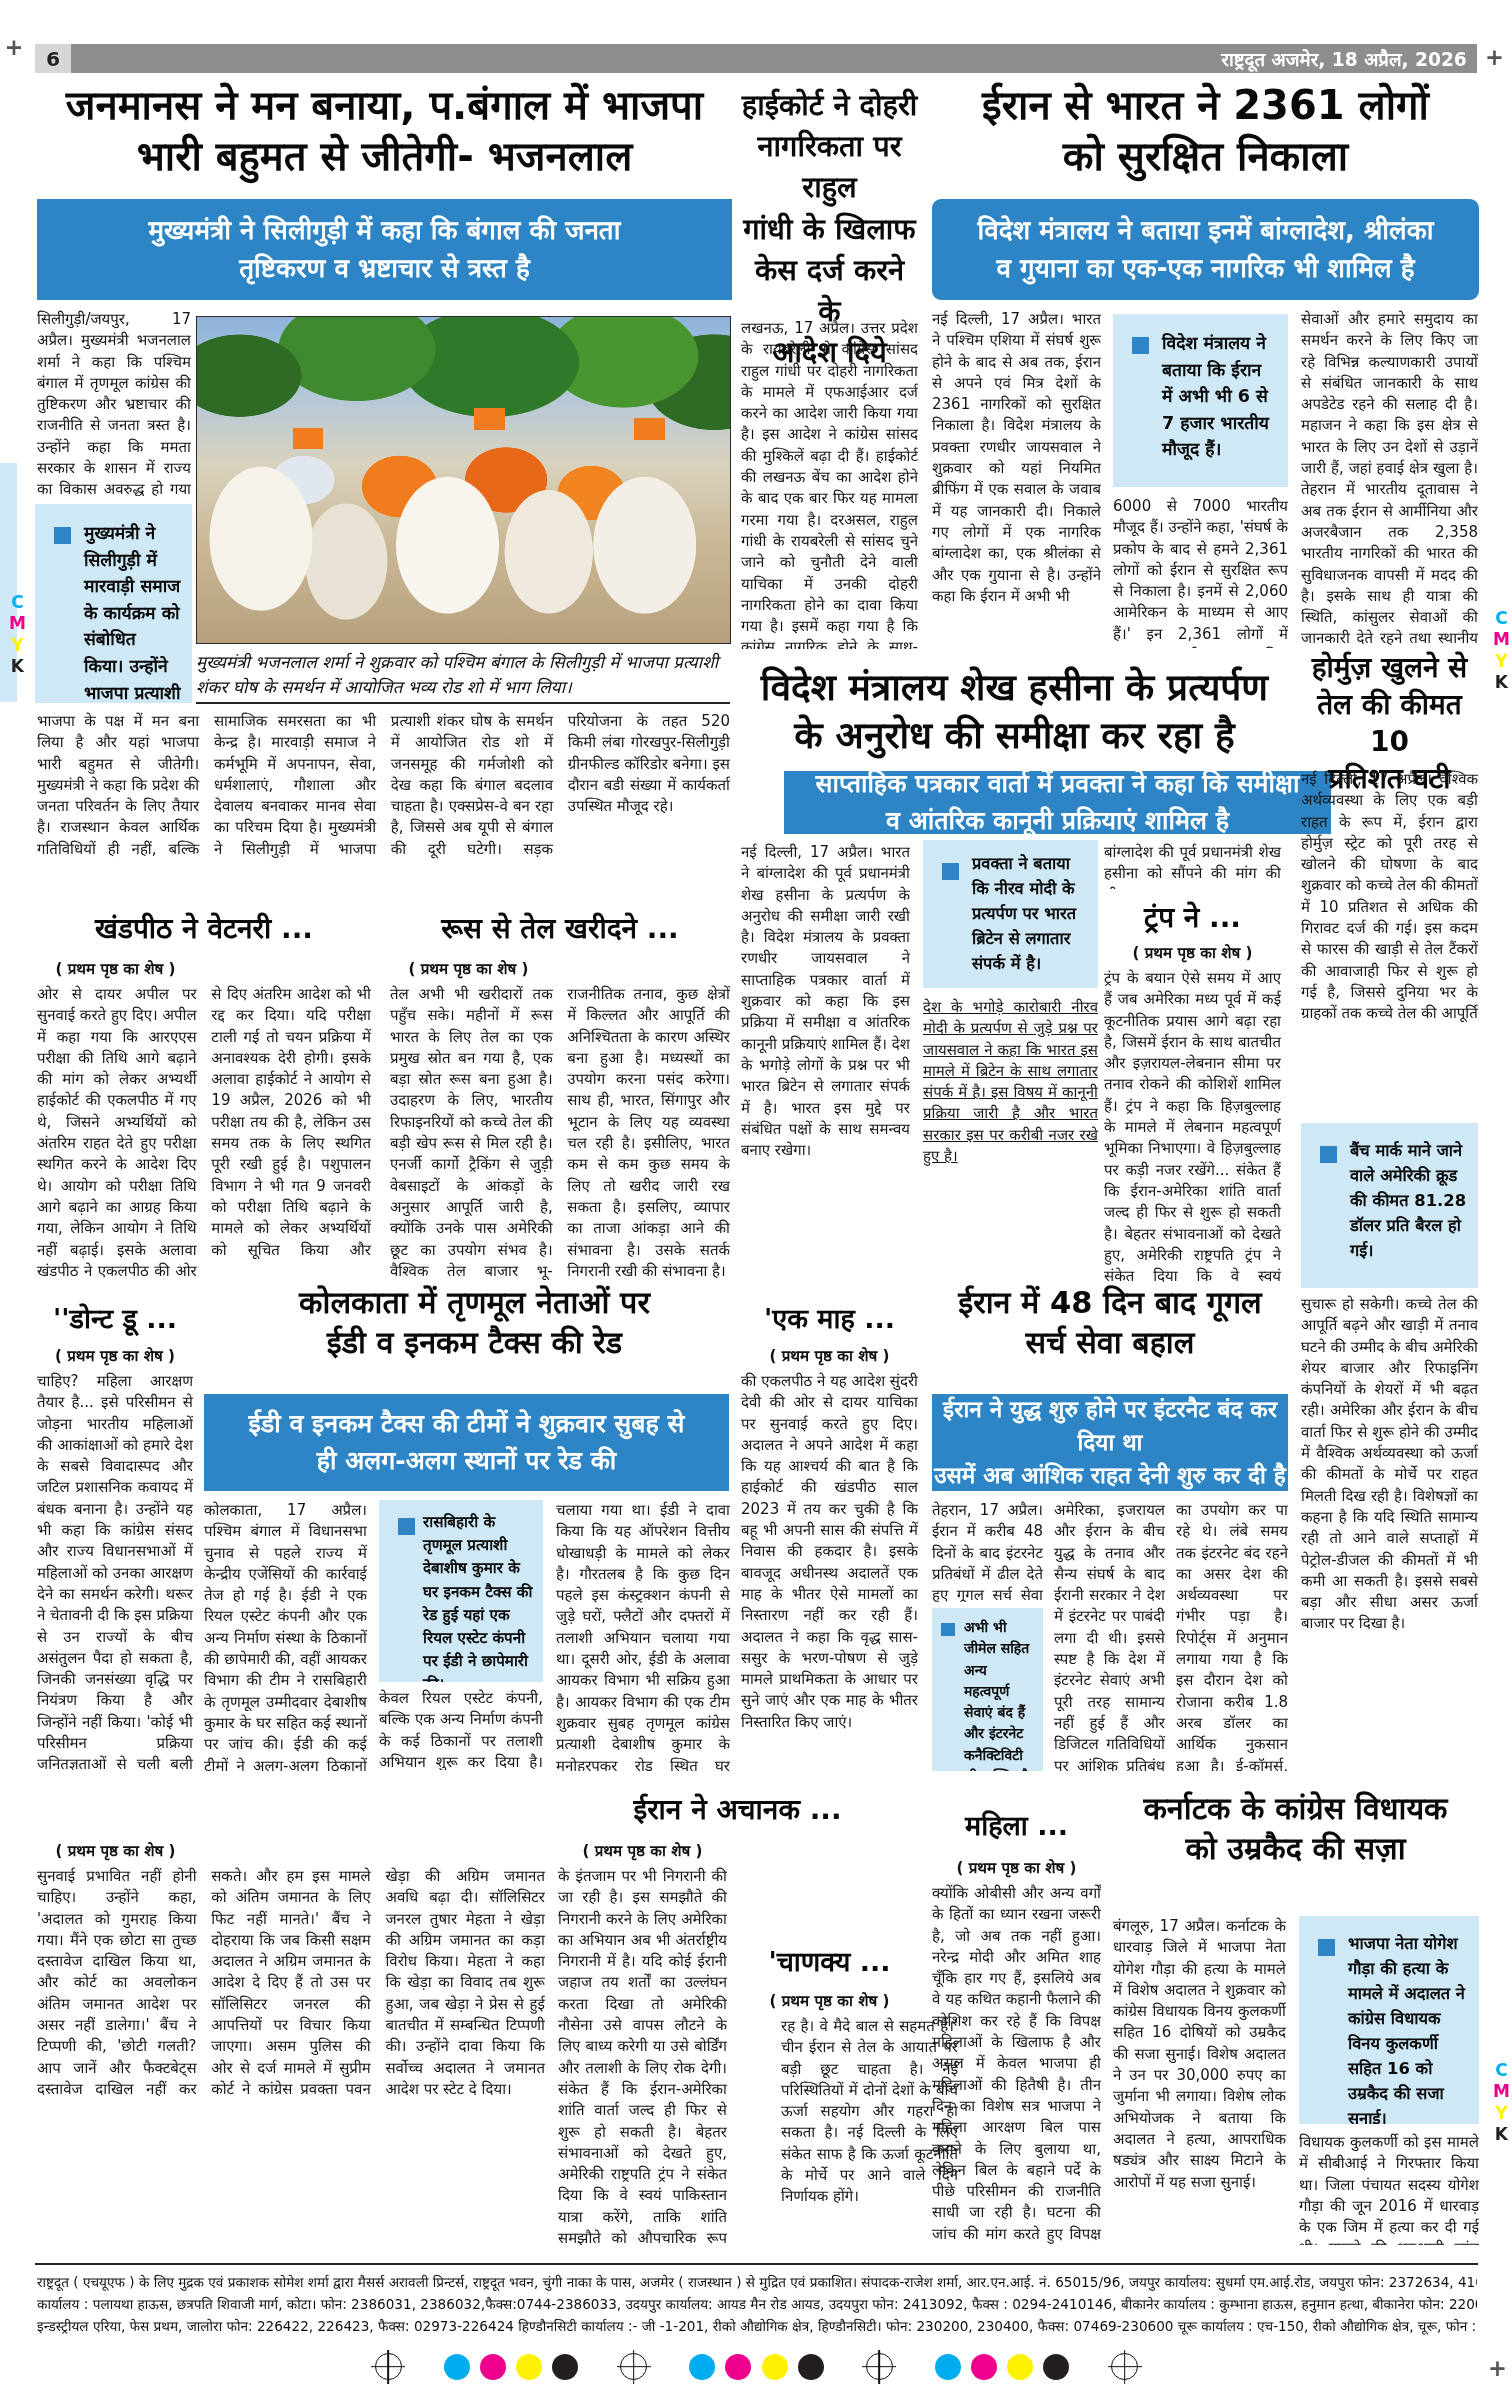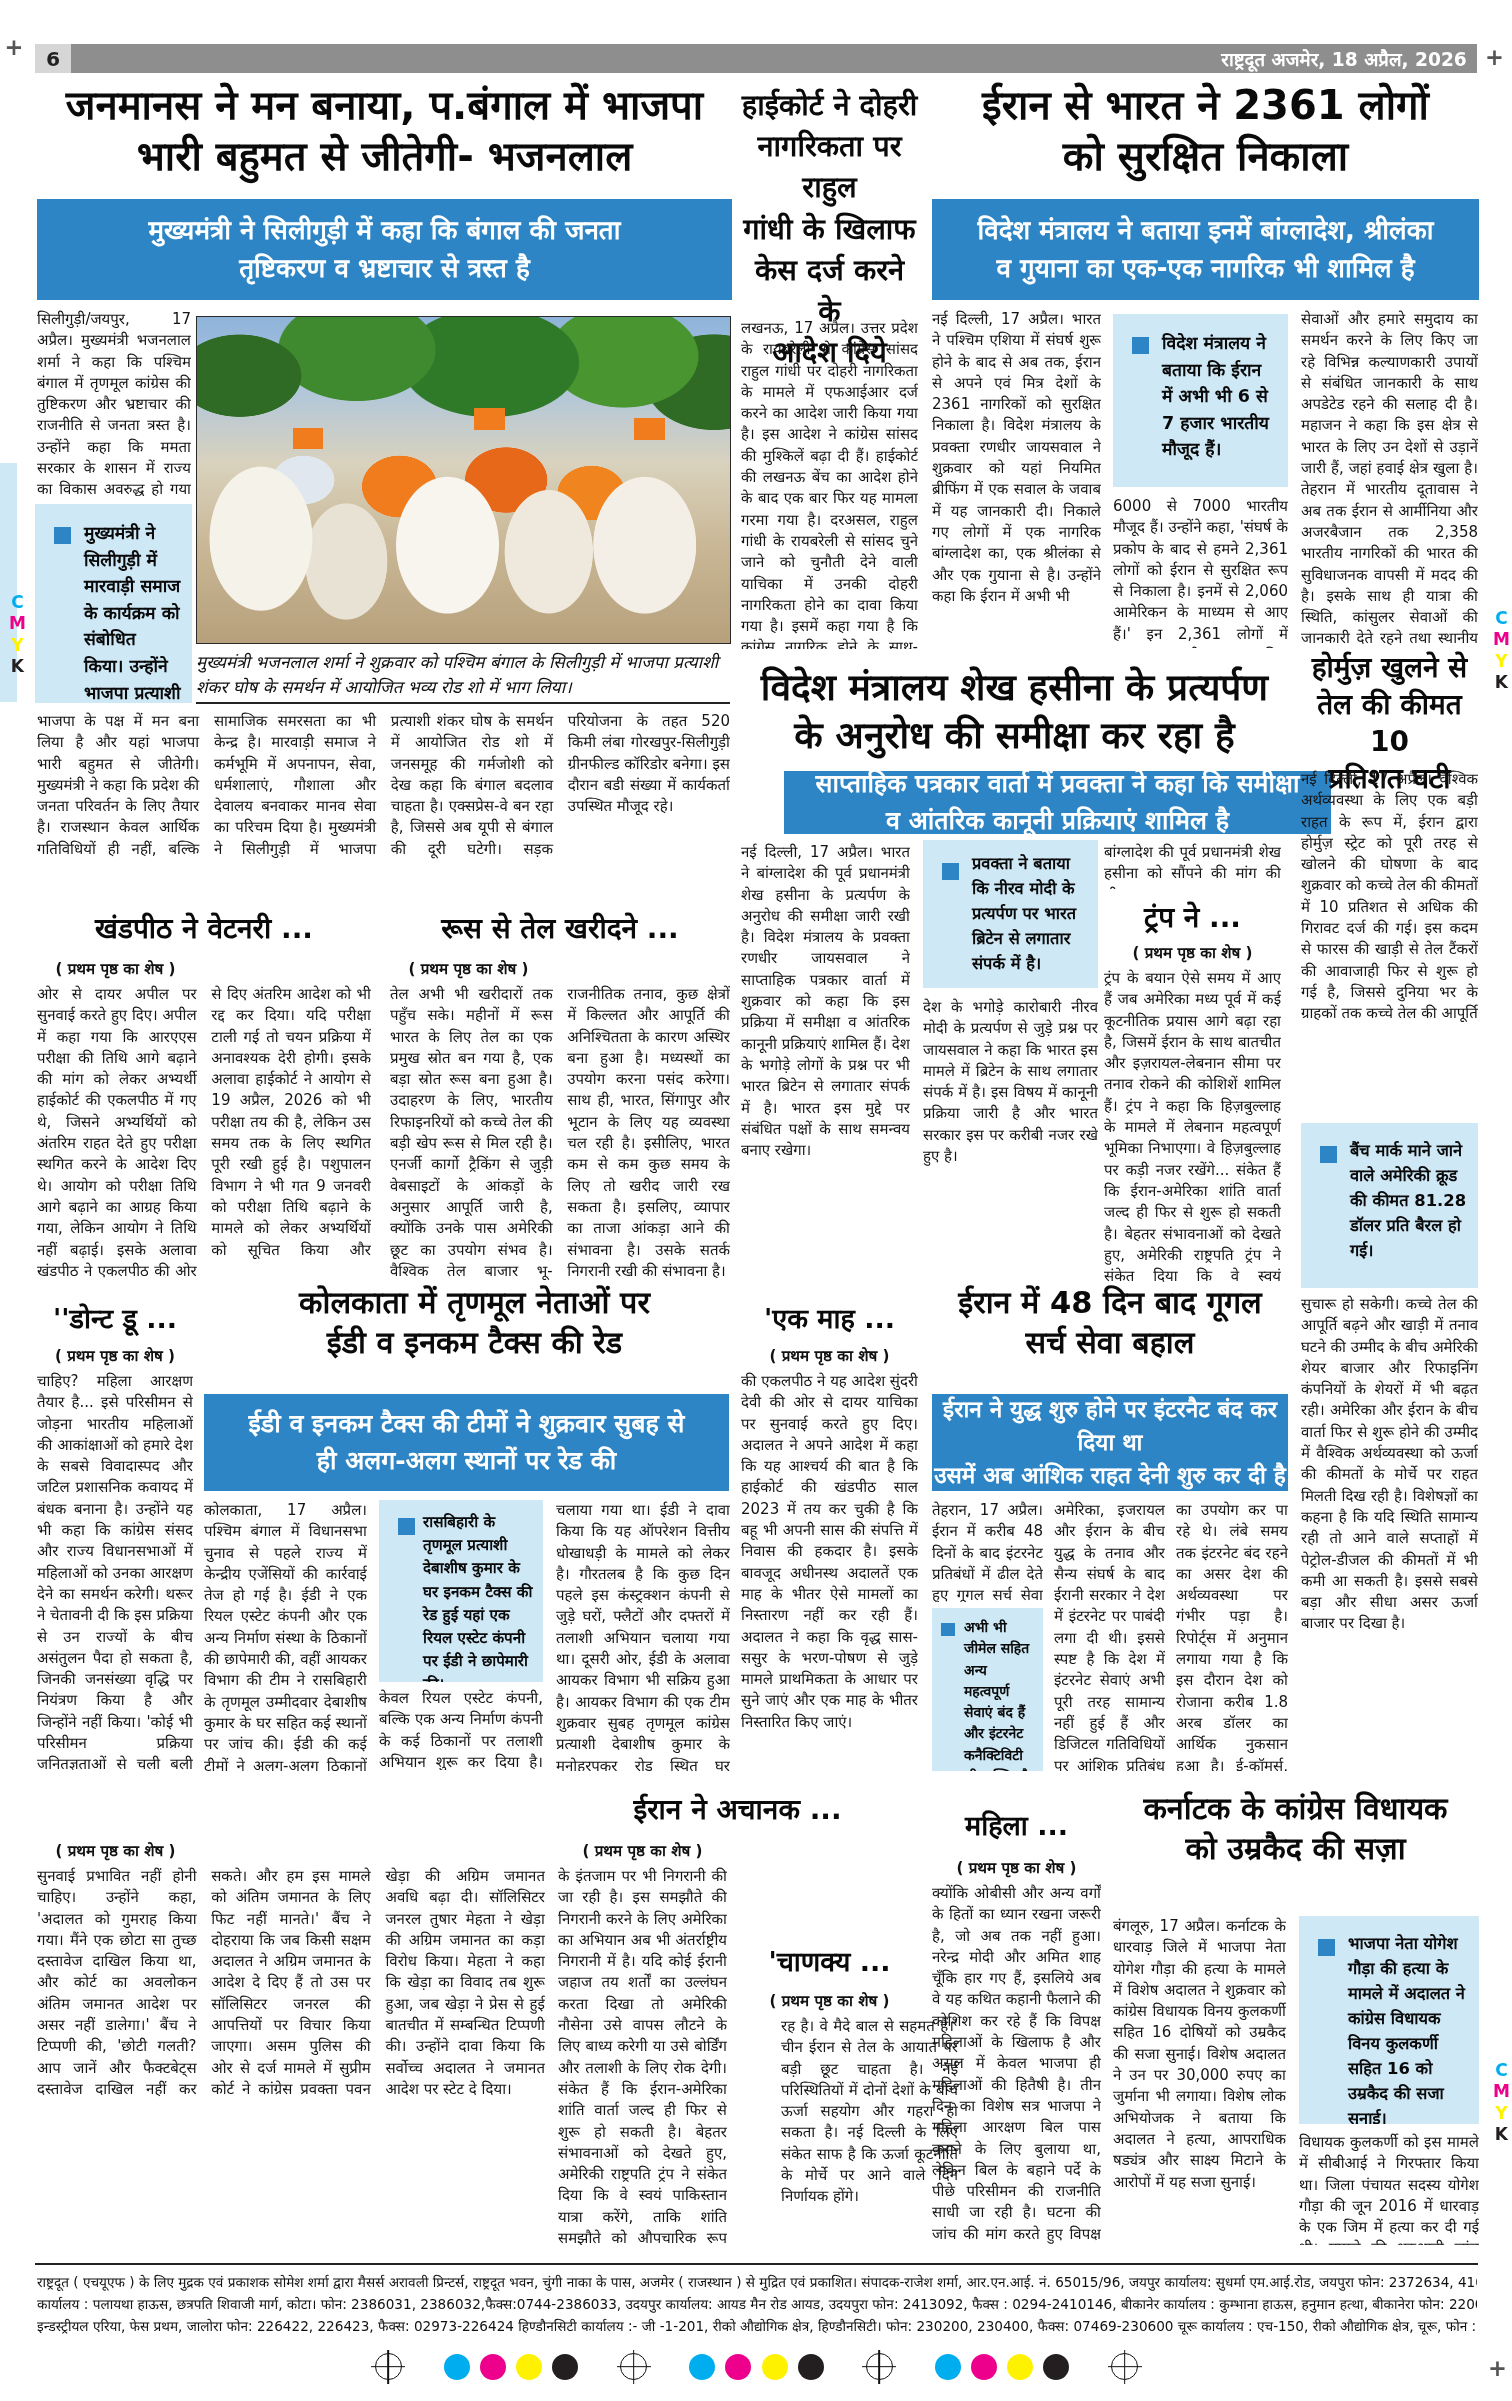--- a/index.html
+++ b/index.html
@@ -113,40 +113,40 @@
 
   <div class="abs hd" style="left:741px;top:85px;width:177px;font-size:29px;line-height:1.42;">हाईकोर्ट ने दोहरी
 नागरिकता पर राहुल
 गांधी के खिलाफ
 केस दर्ज करने के
 आदेश दिये</div>
   <div class="abs body" style="left:741px;top:318px;width:177px;height:331px;">लखनऊ, 17 अप्रैल। उत्तर प्रदेश के रायबरेली से कांग्रेस सांसद राहुल गांधी पर दोहरी नागरिकता के मामले में एफआईआर दर्ज करने का आदेश जारी किया गया है। इस आदेश ने कांग्रेस सांसद की मुश्किलें बढ़ा दी हैं। हाईकोर्ट की लखनऊ बेंच का आदेश होने के बाद एक बार फिर यह मामला गरमा गया है। दरअसल, राहुल गांधी के रायबरेली से सांसद चुने जाने को चुनौती देने वाली याचिका में उनकी दोहरी नागरिकता होने का दावा किया गया है। इसमें कहा गया है कि कांग्रेस नागरिक होने के साथ-साथ ब्रिटिश नागरिक भी हैं। हाई कोर्ट की लखनऊ बेंच की ओर से लेफ्टिनेंट रिटायर्ड विग्नेश शिशिर की याचिका पर यह आदेश दिया गया। याचिका में सीबीआई जांच की मांग से जुड़े मामले में शुक्रवार को सुनवाई हुई।</div>
 
   <div class="abs hd" style="left:932px;top:80px;width:547px;font-size:40px;line-height:1.28;">ईरान से भारत ने 2361 लोगों
 को सुरक्षित निकाला</div>
-  <div class="abs banner" style="left:932px;top:199px;width:547px;height:101px;font-size:26px;">विदेश मंत्रालय ने बताया इनमें बांग्लादेश, श्रीलंका
+  <div class="abs banner" style="left:932px;top:199px;width:547px;height:101px;font-size:26px;border-radius:9px;">विदेश मंत्रालय ने बताया इनमें बांग्लादेश, श्रीलंका
 व गुयाना का एक-एक नागरिक भी शामिल है</div>
   <div class="abs body" style="left:932px;top:309px;width:169px;height:339px;">नई दिल्ली, 17 अप्रैल। भारत ने पश्चिम एशिया में संघर्ष शुरू होने के बाद से अब तक, ईरान से अपने एवं मित्र देशों के 2361 नागरिकों को सुरक्षित निकाला है। विदेश मंत्रालय के प्रवक्ता रणधीर जायसवाल ने शुक्रवार को यहां नियमित ब्रीफिंग में एक सवाल के जवाब में यह जानकारी दी। निकाले गए लोगों में एक नागरिक बांग्लादेश का, एक श्रीलंका से और एक गुयाना से है। उन्होंने कहा कि ईरान में अभी भी</div>
   <div class="abs pq" style="left:1113px;top:314px;width:175px;height:173px;">
     <div class="pq-bullet"></div>
     <div class="pq-inner">विदेश मंत्रालय ने बताया कि ईरान में अभी भी 6 से 7 हजार भारतीय मौजूद हैं।</div>
   </div>
   <div class="abs body" style="left:1113px;top:496px;width:175px;height:152px;">6000 से 7000 भारतीय मौजूद हैं। उन्होंने कहा, 'संघर्ष के प्रकोप के बाद से हमने 2,361 लोगों को ईरान से सुरक्षित रूप से निकाला है। इनमें से 2,060 आमेरिकन के माध्यम से आए हैं।' इन 2,361 लोगों में 1,041 भारतीय छात्र शामिल हैं। इस अभियान के तहत 3 और उड़ानें आज रात भारत में उतरेंगी। एक बांग्लादेश के, एक श्रीलंका से और एक गुयाना से है।</div>
   <div class="abs body" style="left:1301px;top:309px;width:177px;height:339px;">सेवाओं और हमारे समुदाय का समर्थन करने के लिए किए जा रहे विभिन्न कल्याणकारी उपायों से संबंधित जानकारी के साथ अपडेटेड रहने की सलाह दी है। महाजन ने कहा कि इस क्षेत्र से भारत के लिए उन देशों से उड़ानें जारी हैं, जहां हवाई क्षेत्र खुला है। तेहरान में भारतीय दूतावास ने अब तक ईरान से आर्मीनिया और अजरबैजान तक 2,358 भारतीय नागरिकों की भारत की सुविधाजनक वापसी में मदद की है। इसके साथ ही यात्रा की स्थिति, कांसुलर सेवाओं की जानकारी देते रहने तथा स्थानीय नागरिकों की यात्रा को भारत एक सुविधाजनक बनाने की कोशिश कर रहे हैं।</div>
 
   <div class="abs hd" style="left:741px;top:664px;width:547px;font-size:37px;line-height:1.3;">विदेश मंत्रालय शेख हसीना के प्रत्यर्पण
 के अनुरोध की समीक्षा कर रहा है</div>
   <div class="abs banner" style="left:784px;top:771px;width:547px;height:63px;font-size:25px;">साप्ताहिक पत्रकार वार्ता में प्रवक्ता ने कहा कि समीक्षा
 व आंतरिक कानूनी प्रक्रियाएं शामिल है</div>
   <div class="abs body" style="left:741px;top:842px;width:169px;height:445px;">नई दिल्ली, 17 अप्रैल। भारत ने बांग्लादेश की पूर्व प्रधानमंत्री शेख हसीना के प्रत्यर्पण के अनुरोध की समीक्षा जारी रखी है। विदेश मंत्रालय के प्रवक्ता रणधीर जायसवाल ने साप्ताहिक पत्रकार वार्ता में शुक्रवार को कहा कि इस प्रक्रिया में समीक्षा व आंतरिक कानूनी प्रक्रियाएं शामिल हैं। देश के भगोड़े लोगों के प्रश्न पर भी भारत ब्रिटेन से लगातार संपर्क में है। भारत इस मुद्दे पर संबंधित पक्षों के साथ समन्वय बनाए रखेगा।</div>
   <div class="abs pq" style="left:923px;top:840px;width:175px;height:148px;">
     <div class="pq-bullet"></div>
     <div class="pq-inner" style="font-size:16.4px;padding-top:12.4px;">प्रवक्ता ने बताया कि नीरव मोदी के प्रत्यर्पण पर भारत ब्रिटेन से लगातार संपर्क में है।</div>
   </div>
-  <div class="abs body" style="left:923px;top:997px;width:175px;height:290px;">देश के भगोड़े कारोबारी नीरव मोदी के प्रत्यर्पण से जुड़े प्रश्न पर जायसवाल ने कहा कि भारत इस मामले में ब्रिटेन के साथ लगातार संपर्क में है। इस विषय में कानूनी प्रक्रिया जारी है और भारत सरकार इस पर करीबी नजर रखे हुए है।</div>
+  <div class="abs body" style="left:923px;top:997px;width:175px;height:290px;text-decoration:underline;">देश के भगोड़े कारोबारी नीरव मोदी के प्रत्यर्पण से जुड़े प्रश्न पर जायसवाल ने कहा कि भारत इस मामले में ब्रिटेन के साथ लगातार संपर्क में है। इस विषय में कानूनी प्रक्रिया जारी है और भारत सरकार इस पर करीबी नजर रखे हुए है।</div>
   <div class="abs body" style="left:1104px;top:842px;width:177px;height:47px;">बांग्लादेश की पूर्व प्रधानमंत्री शेख हसीना को सौंपने की मांग की थी।</div>
   <div class="abs hd" style="left:1104px;top:897px;width:177px;font-size:28px;">ट्रंप ने ...</div>
   <div class="abs cont" style="left:1104px;top:942px;width:177px;">( प्रथम पृष्ठ का शेष )</div>
   <div class="abs body" style="left:1104px;top:968px;width:177px;height:320px;">ट्रंप के बयान ऐसे समय में आए हैं जब अमेरिका मध्य पूर्व में कई कूटनीतिक प्रयास आगे बढ़ा रहा है, जिसमें ईरान के साथ बातचीत और इज़रायल-लेबनान सीमा पर तनाव रोकने की कोशिशें शामिल हैं। ट्रंप ने कहा कि हिज़बुल्लाह के मामले में लेबनान महत्वपूर्ण भूमिका निभाएगा। वे हिज़बुल्लाह पर कड़ी नजर रखेंगे... संकेत हैं कि ईरान-अमेरिका शांति वार्ता जल्द ही फिर से शुरू हो सकती है। बेहतर संभावनाओं को देखते हुए, अमेरिकी राष्ट्रपति ट्रंप ने संकेत दिया कि वे स्वयं पाकिस्तान यात्रा करेंगे, ताकि शांति समझौते को औपचारिक रूप दिया जा सके।</div>
 
   <div class="abs hd" style="left:1301px;top:650px;width:177px;font-size:28px;line-height:1.32;">होर्मुज़ खुलने से
 तेल की कीमत 10
 प्रतिशत घटी</div>
   <div class="abs body" style="left:1301px;top:769px;width:177px;height:348px;">नई दिल्ली, 17 अप्रैल। वैश्विक अर्थव्यवस्था के लिए एक बड़ी राहत के रूप में, ईरान द्वारा होर्मुज़ स्ट्रेट को पूरी तरह से खोलने की घोषणा के बाद शुक्रवार को कच्चे तेल की कीमतों में 10 प्रतिशत से अधिक की गिरावट दर्ज की गई। इस कदम से फारस की खाड़ी से तेल टैंकरों की आवाजाही फिर से शुरू हो गई है, जिससे दुनिया भर के ग्राहकों तक कच्चे तेल की आपूर्ति</div>
   <div class="abs pq" style="left:1301px;top:1123px;width:177px;height:165px;">

